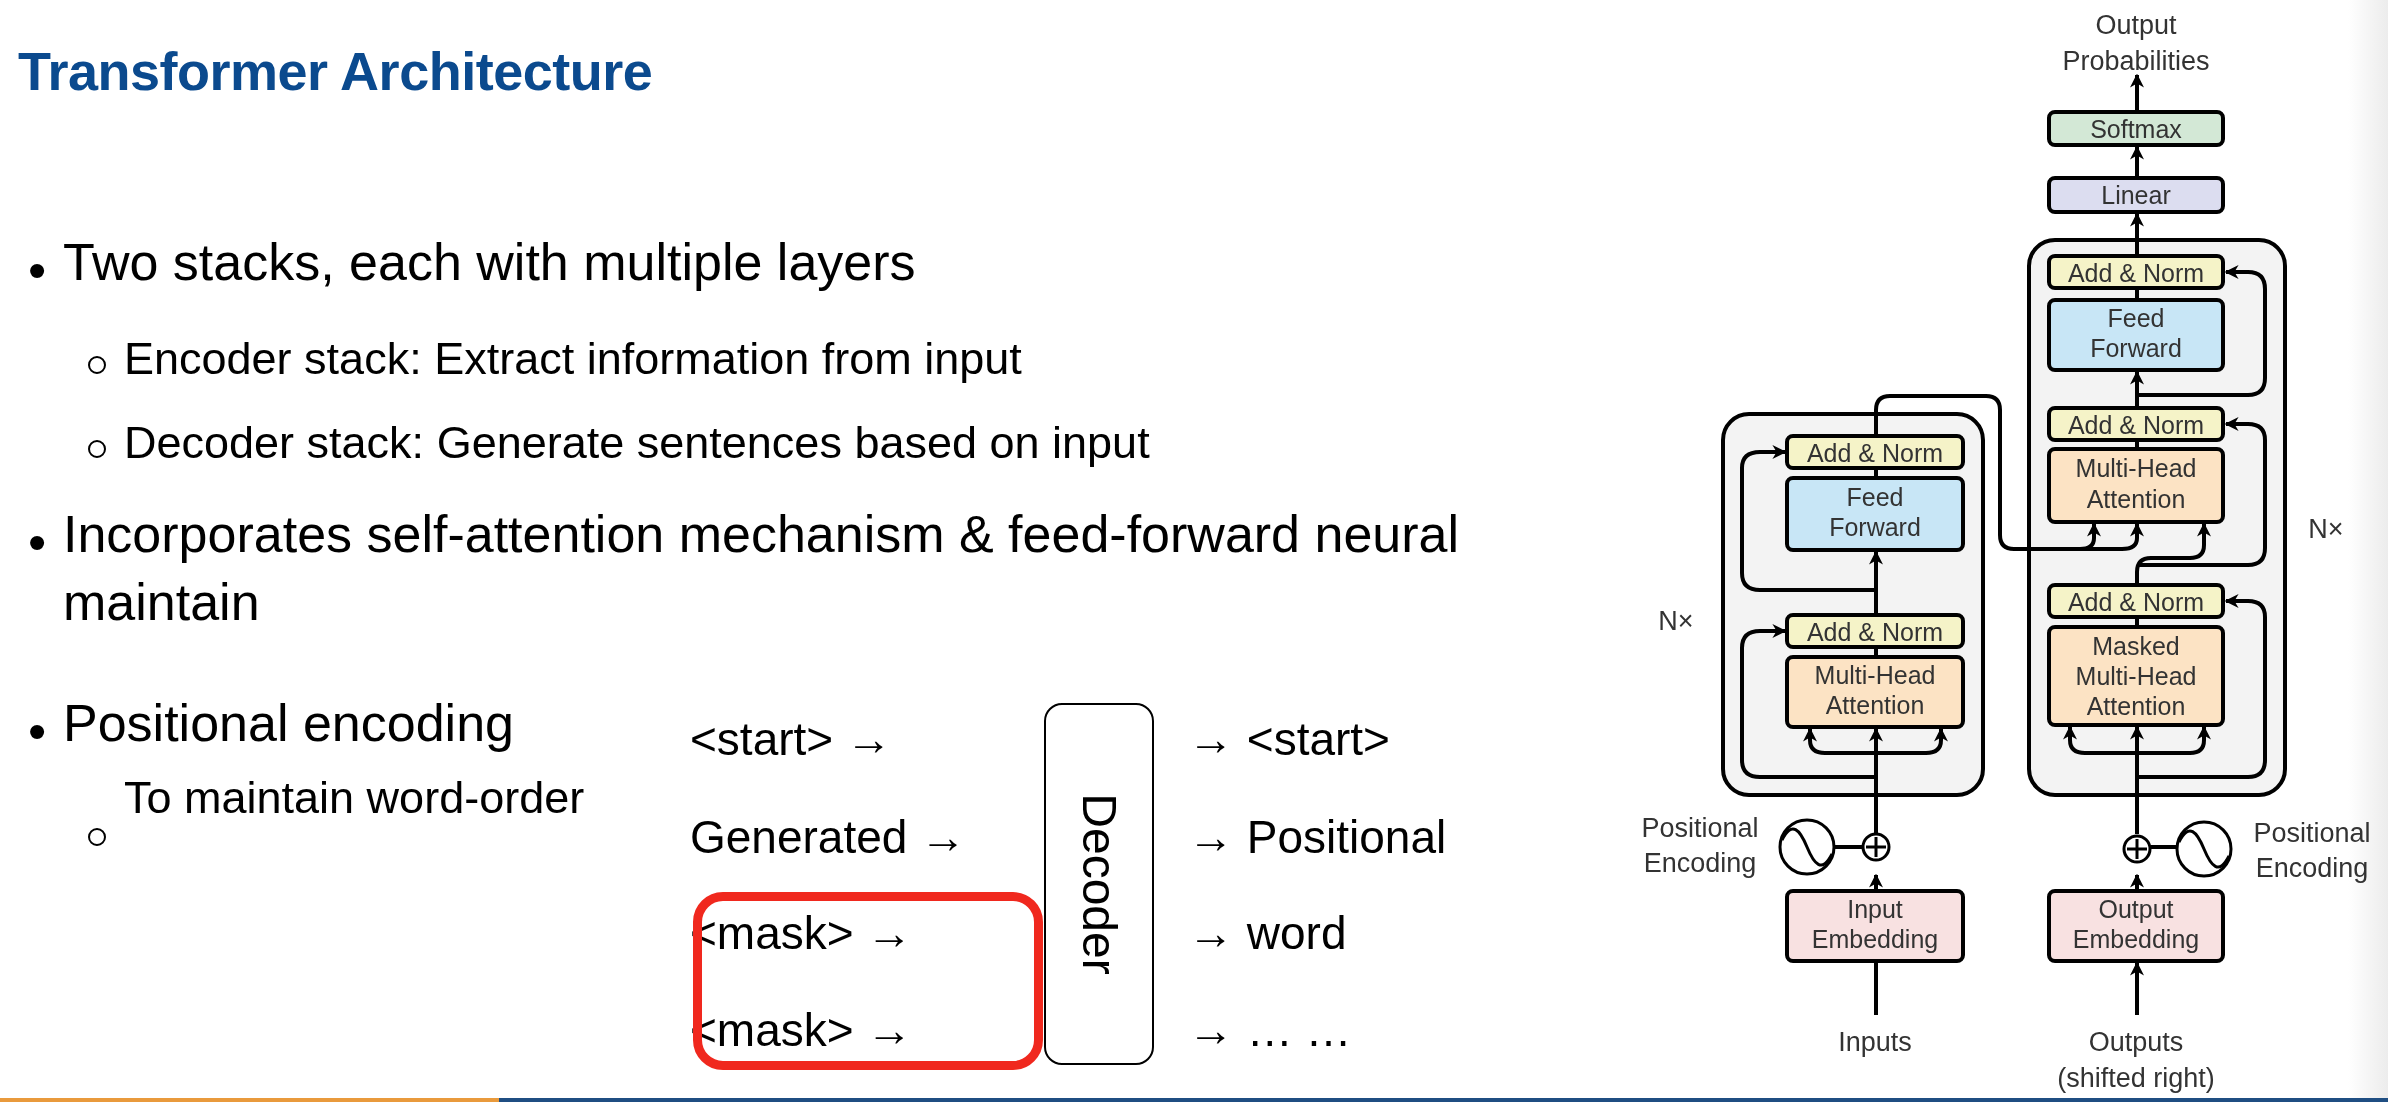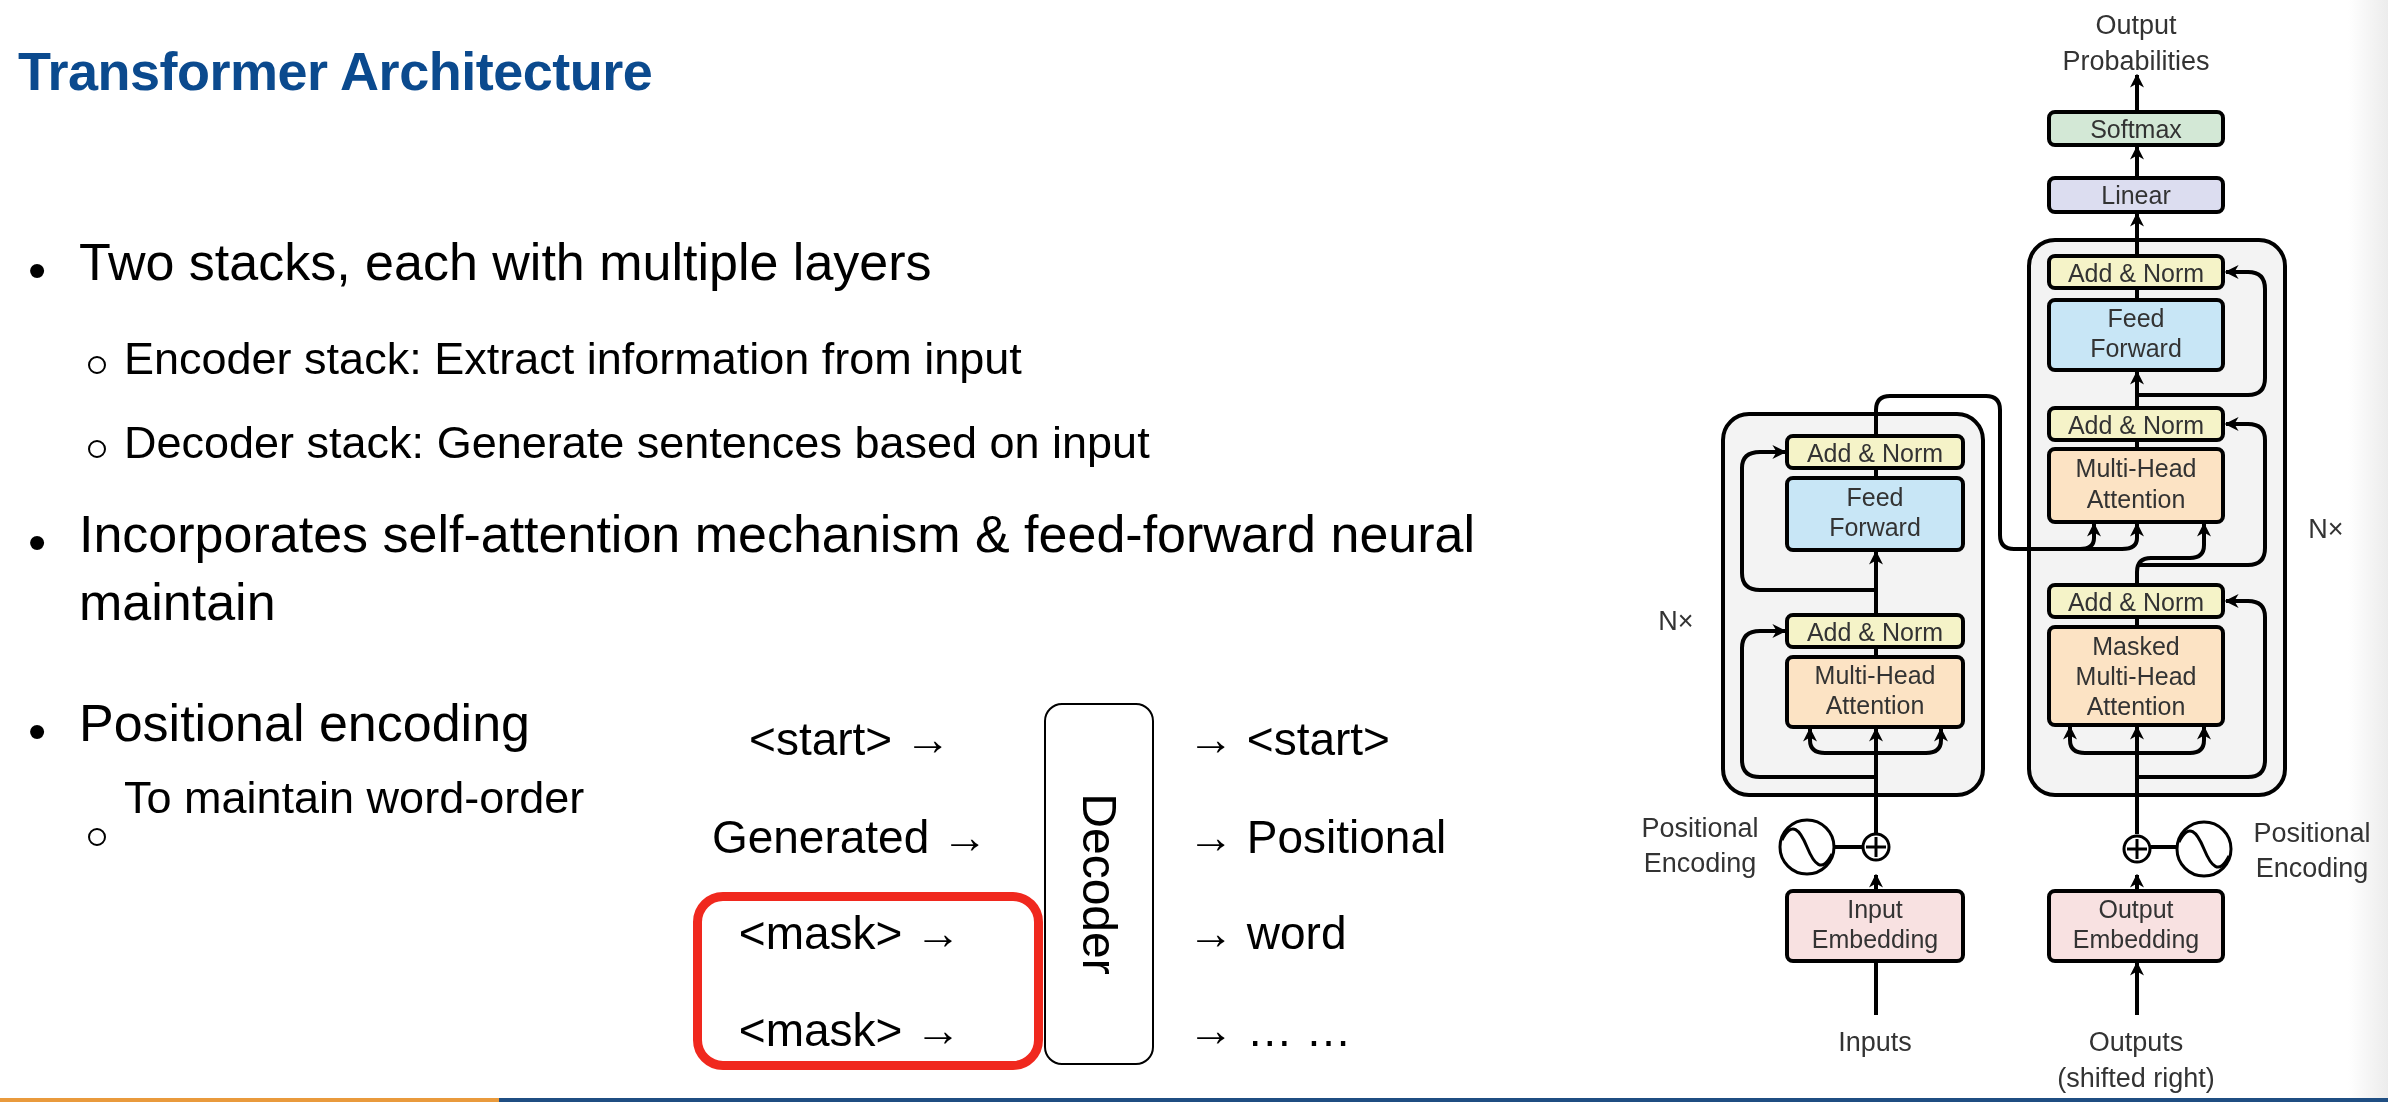--- a/index.html
+++ b/index.html
@@ -4,27 +4,27 @@
 <style>
   html, body { margin: 0; padding: 0; background: #ffffff; }
   body { width: 2388px; height: 1102px; position: relative; overflow: hidden;
          font-family: "Liberation Sans", sans-serif; color: #000; }
   .edge-shade { position: absolute; right: 0; top: 0; width: 40px; height: 1102px;
          background: linear-gradient(to right, rgba(255,255,255,0), #ececec); }
   .title { position: absolute; left: 18px; top: 40px; font-size: 54px; font-weight: bold;
            color: #0b4a8e; letter-spacing: -0.5px; white-space: nowrap; }
   .bullets { position: absolute; left: 0; top: 0; }
   .line { position: absolute; white-space: nowrap; }
-  .l1 { font-size: 52px; left: 63px; margin-left: 16px; }
+  .l1 { font-size: 52px; left: 63px; }
   .l2 { font-size: 45px; left: 124px; text-align: right; }
   .dot { position: absolute; font-size: 52px; left: 28px; }
   .circ { position: absolute; left: 88px; width: 18px; height: 18px; border: 2px solid #000;
           border-radius: 50%; box-sizing: border-box; }
   .seq { position: absolute; font-size: 46px; white-space: nowrap; }
-  .seq.left { text-align: center; width: 320px; left: 690px; }
+  .seq.left { text-align: left; width: 320px; left: 690px; }
   .seq.right { left: 1188px; }
   .decoder-box { position: absolute; left: 1044px; top: 703px; width: 110px; height: 362px;
           border: 2px solid #000; border-radius: 18px; box-sizing: border-box; }
   .decoder-label { position: absolute; left: 50%; top: 50%; font-size: 48px;
           transform: translate(-50%, -50%) rotate(90deg); white-space: nowrap; }
   .mask-highlight { position: absolute; left: 693px; top: 892px; width: 350px; height: 178px;
           border: 9px solid #f0281e; border-radius: 30px; box-sizing: border-box; }
   .bottom-bar-a { position: absolute; left: 0; top: 1098px; width: 499px; height: 4px; background: #e99a3c; }
   .bottom-bar-b { position: absolute; left: 499px; top: 1098px; width: 1889px; height: 4px; background: #1f4e82; }
   svg.arch { position: absolute; left: 0; top: 0; }

